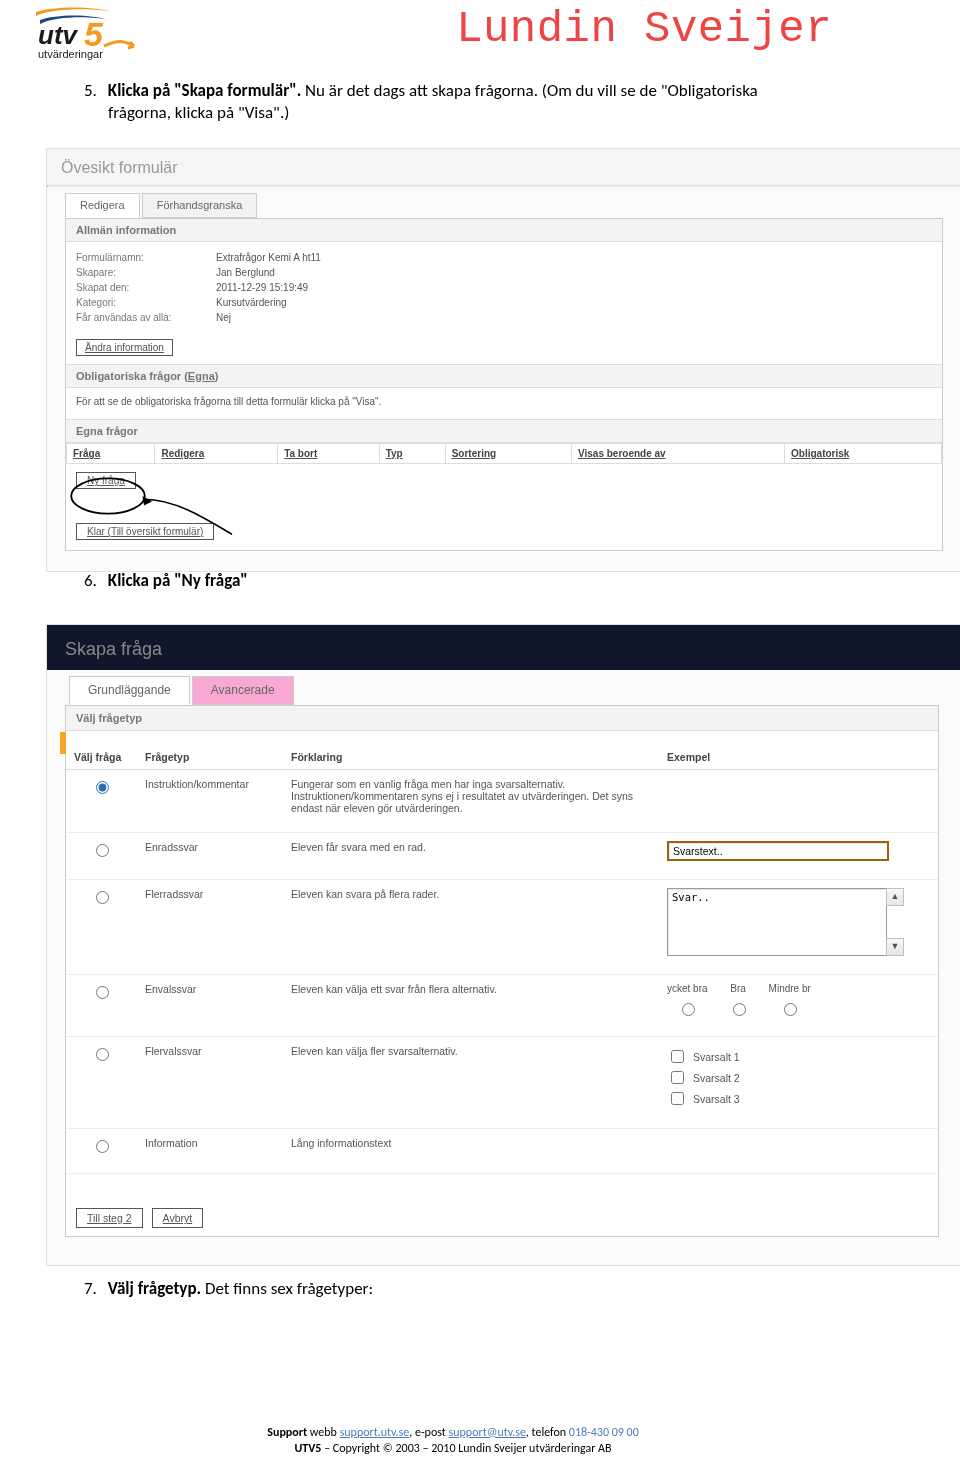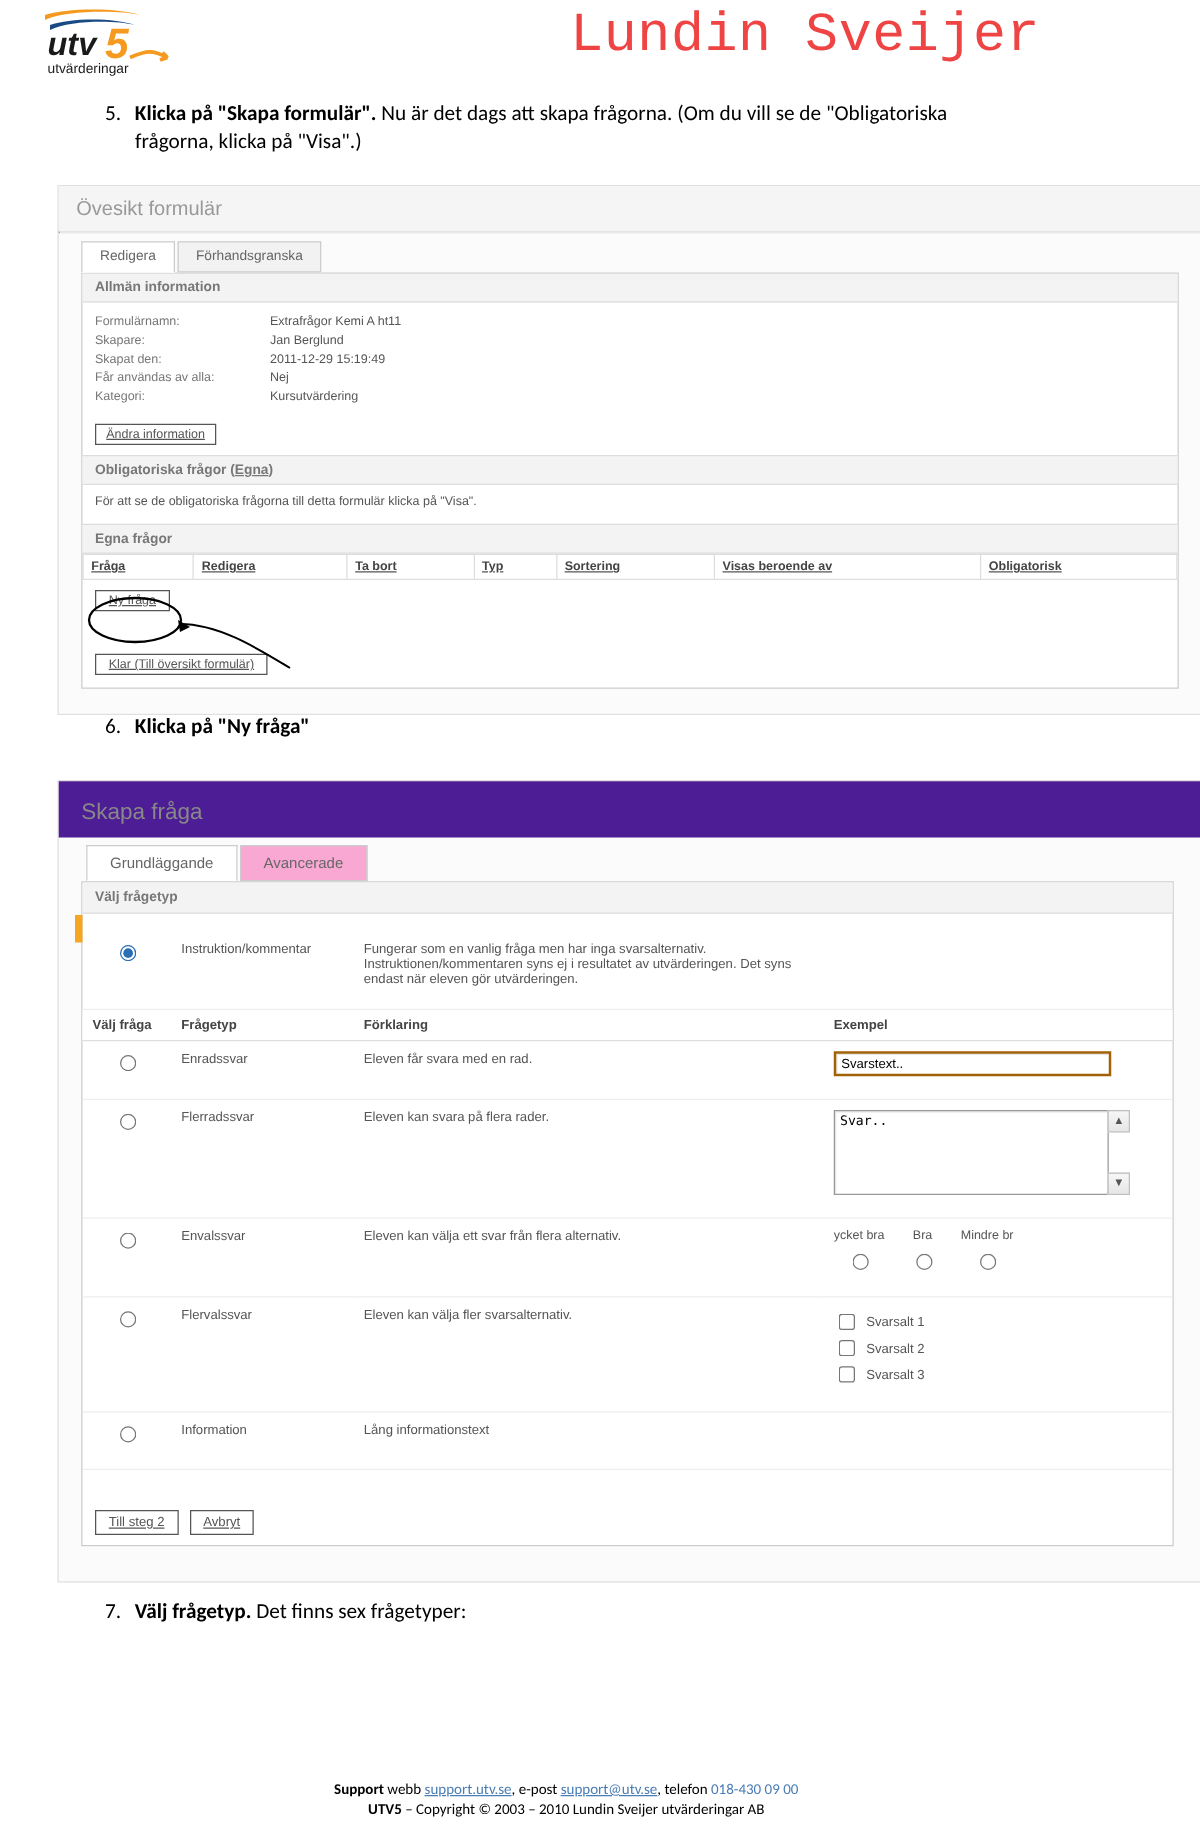--- a/index.html
+++ b/index.html
@@ -39,21 +39,21 @@
   .shot1 .nyfraga-wrap { padding: 8px 10px; }
   .shot1 .nyfraga-btn { display: inline-block; border: 1px solid #555; padding: 2px 10px; font-size: 10px; background: #fff; text-decoration: underline; }
   .shot1 .klar-area { padding: 2px 10px 10px; }
   .shot1 .klar-btn { display: inline-block; border: 1px solid #555; padding: 2px 10px; font-size: 10px; background: #fff; text-decoration: underline; }
 
   
   .anno { position: absolute; left: 12px; top: 464px; width: 240px; height: 80px; pointer-events: none; }
 
   
   .shot2 { position: absolute; left: 18px; top: 624px; width: 914px; height: 640px; border: 1px solid #e0e0e0; background: #fbfbfb; font-family: Verdana, Arial, sans-serif; font-size: 11px; color: #555; }
-  .shot2 .title-bar { background: #4c1d95; padding: 14px 18px 10px; font-size: 18px; color: #888; }
+  .shot2 .title-bar { background: #0f172a; padding: 14px 18px 10px; font-size: 18px; color: #888; }
   .shot2 .tabs { padding: 6px 22px 0; }
   .shot2 .tab { display: inline-block; padding: 6px 18px 7px; border: 1px solid #ccc; border-bottom: 1px solid #fff; background: #fff; color: #666; margin-right: -1px; font-size: 12px; }
   .shot2 .tab.inactive { background: #f9a8d4; border-bottom: 1px solid #ccc; }
   .shot2 .panel2 { margin: 0 22px 0 18px; border: 1px solid #ccc; background: #fff; height: 530px; position: relative; }
   .shot2 .orange-mark { position: absolute; left: -6px; top: 26px; width: 6px; height: 22px; background: #f5a623; }
   .shot2 .vhead { background: #f3f3f3; padding: 6px 10px; border-bottom: 1px solid #ddd; font-weight: 700; color: #777; font-size: 11px; }
   .shot2 table.qt { width: 100%; border-collapse: collapse; font-size: 10.5px; }
   .shot2 table.qt th { text-align: left; background: #fff; border-bottom: 1px solid #ddd; padding: 6px 8px; font-weight: 700; color: #444; }
   .shot2 table.qt td { vertical-align: top; border-bottom: 1px solid #eee; padding: 8px 8px 18px; }
   .shot2 .col-valj { width: 55px; text-align: center; }
@@ -117,26 +117,26 @@
           </div>
         <div class="info-row">
             <span class="lbl">Skapare:</span>
             <span>Jan Berglund</span>
           </div>
         <div class="info-row">
             <span class="lbl">Skapat den:</span>
             <span>2011-12-29 15:19:49</span>
           </div>
         <div class="info-row">
+            <span class="lbl">Kategori:</span>
+            <span>Kursutvärdering</span>
+          </div>
+        <div class="info-row">
             <span class="lbl">Får användas av alla:</span>
             <span>Nej</span>
-          </div>
-        <div class="info-row">
-            <span class="lbl">Kategori:</span>
-            <span>Kursutvärdering</span>
           </div>
       </div>
       <span class="btn-small">Ändra information</span>
 
       <div class="obl-head">
         <span>Obligatoriska frågor (</span><span style="text-decoration:underline">Egna</span><span>)</span>
       </div>
       <div class="obl-text">För att se de obligatoriska frågorna till detta formulär klicka på "Visa".</div>
 
       <div class="egna-head">Egna frågor</div>
@@ -180,30 +180,30 @@
       <span class="tab">Grundläggande</span>
       <span class="tab inactive">Avancerade</span>
     </div>
     <div class="panel2">
       <div class="orange-mark"></div>
       <div class="vhead">Välj frågetyp</div>
       <div style="height:14px"></div>
       <table class="qt">
         <tbody>
             <tr>
+          <th class="col-valj">Välj fråga</th>
+          <th class="col-typ">Frågetyp</th>
+          <th class="col-forkl">Förklaring</th>
+          <th>Exempel</th>
+        </tr>
+        <tr>
           <td class="col-valj"><input type="radio" name="qt" checked="" style=""></td>
           <td>Instruktion/kommentar</td>
           <td>Fungerar som en vanlig fråga men har inga svarsalternativ. Instruktionen/kommentaren syns ej i resultatet av utvärderingen. Det syns endast när eleven gör utvärderingen.</td>
           <td></td>
-        </tr>
-        <tr>
-          <th class="col-valj">Välj fråga</th>
-          <th class="col-typ">Frågetyp</th>
-          <th class="col-forkl">Förklaring</th>
-          <th>Exempel</th>
         </tr>
         <tr>
           <td class="col-valj"><input type="radio" name="qt" style=""></td>
           <td>Enradssvar</td>
           <td>Eleven får svara med en rad.</td>
           <td><input class="ex-input" value="Svarstext.." style=""></td>
         </tr>
         <tr>
           <td class="col-valj"><input type="radio" name="qt" style=""></td>
           <td>Flerradssvar</td>

